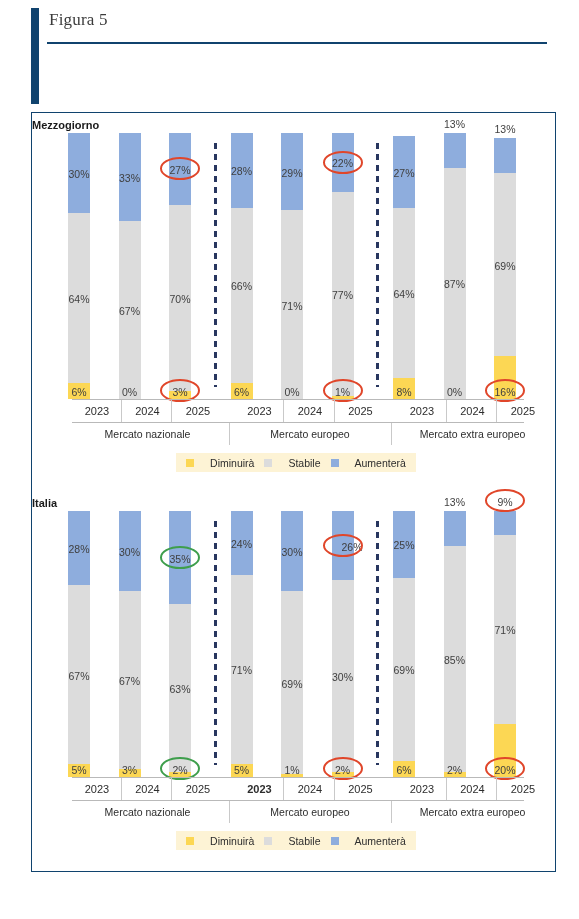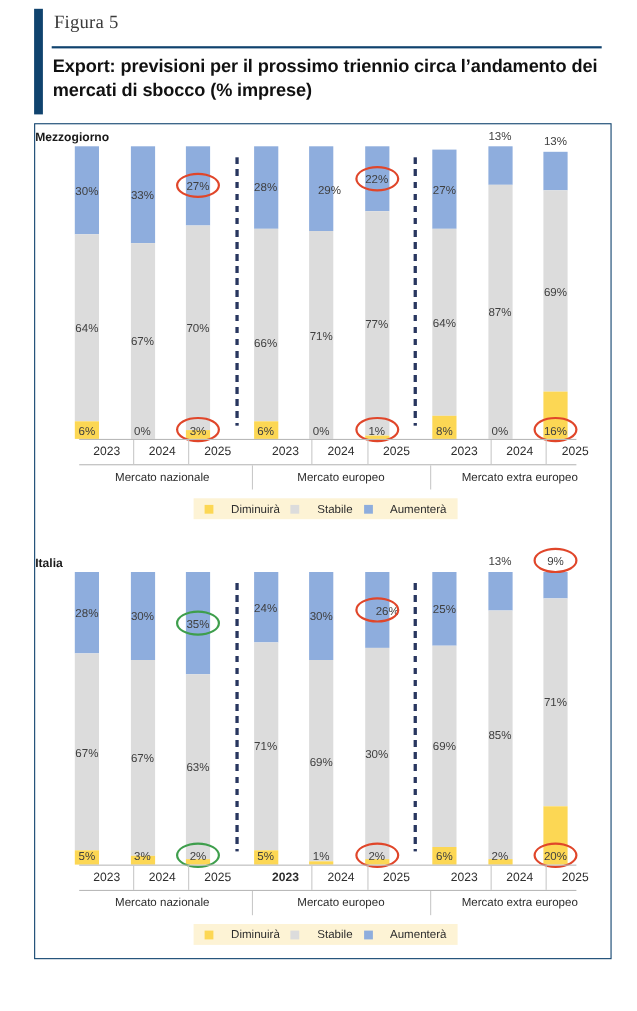--- a/index.html
+++ b/index.html
@@ -20,21 +20,21 @@
   .fig-title{position:absolute;left:48px;top:50px;width:505px;
              font-size:16.5px;font-weight:bold;color:#111111;line-height:1.33;
              letter-spacing:-0.1px;}
 
   
   .panel{position:absolute;left:31px;top:112px;width:525px;height:760px;
          border:1.6px solid #10436e;box-sizing:border-box;background:#fff;}
 
   .chart{position:absolute;left:0;width:521px;height:370px;}
   .chart.top{top:2px;}
-  .chart.bottom{top:380px;margin-top:9px;}
+  .chart.bottom{top:380px;}
 
   .chart-title{position:absolute;left:0;width:521px;text-align:left;top:4px;
                font-size:11px;font-weight:bold;color:#1a1a1a;}
 
   
   .plot{position:absolute;left:0;top:18px;width:521px;height:266px;}
 
   .bar{position:absolute;bottom:0;width:22px;
        display:flex;flex-direction:column;justify-content:flex-end;}
   .seg{width:100%;position:relative;}
@@ -82,21 +82,20 @@
   .footer span{position:absolute;left:17px;top:6px;color:#ffffff;font-size:10.5px;
                font-weight:bold;letter-spacing:.3px;}
 </style>
 </head>
 <body>
 
 <div class="fig-header">
   <div class="fig-bar"></div>
   <div class="fig-num">Figura 5</div>
   <div class="fig-rule"></div>
-  <div class="fig-title">Export: previsioni per il prossimo triennio circa l’andamento dei mercati di sbocco (% imprese)</div>
 </div>
 
 <div class="panel">
   <div class="chart top" id="chart0">
       <div class="chart-title">Mezzogiorno</div>
       <div class="plot">
         <div class="bar" style="left: 36px; height: 266px;">
           <div class="seg up" style="height: 79.8px;"></div>
           <div class="seg st" style="height: 170.24px;"></div>
           <div class="seg dn" style="height: 15.96px;"></div>
@@ -119,30 +118,30 @@
         </div>
         <div class="lbl" style="left: 123px; bottom: 1px;">3%</div>
         <div class="lbl" style="left: 123px; bottom: 94.08px;">70%</div>
         <div class="lbl" style="left: 123px; bottom: 223.09px;">27%</div>
         <div class="bar" style="left: 198.5px; height: 266px;">
           <div class="seg up" style="height: 74.48px;"></div>
           <div class="seg st" style="height: 175.56px;"></div>
           <div class="seg dn" style="height: 15.96px;"></div>
         </div>
         <div class="lbl" style="left: 184.5px; bottom: 1px;">6%</div>
-        <div class="lbl" style="left: 184.5px; bottom: 81px;">66%</div>
+        <div class="lbl" style="left: 184.5px; bottom: 107px;">66%</div>
         <div class="lbl" style="left: 184.5px; bottom: 221.76px;">28%</div>
         <div class="bar" style="left: 249px; height: 266px;">
           <div class="seg up" style="height: 77.14px;"></div>
           <div class="seg st" style="height: 188.86px;"></div>
           <div class="seg dn" style="height: 0px;"></div>
         </div>
         <div class="lbl" style="left: 235px; bottom: 1px;">0%</div>
         <div class="lbl" style="left: 235px; bottom: 87.43px;">71%</div>
-        <div class="lbl" style="left: 228px; bottom: 220.43px; text-align: right;">29%</div>
+        <div class="lbl" style="left: 235px; bottom: 220.43px;">29%</div>
         <div class="bar" style="left: 299.5px; height: 266px;">
           <div class="seg up" style="height: 58.52px;"></div>
           <div class="seg st" style="height: 204.82px;"></div>
           <div class="seg dn" style="height: 2.66px;"></div>
         </div>
         <div class="lbl" style="left: 285.5px; bottom: 1px;">1%</div>
         <div class="lbl" style="left: 285.5px; bottom: 98.07px;">77%</div>
         <div class="lbl" style="left: 285.5px; bottom: 229.74px;">22%</div>
         <div class="bar" style="left: 361px; height: 266px;">
           <div class="seg up" style="height: 71.82px;"></div>

